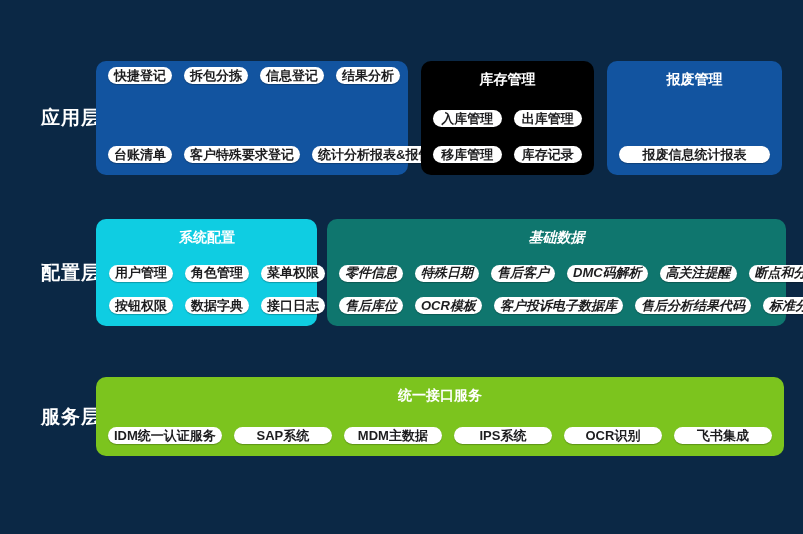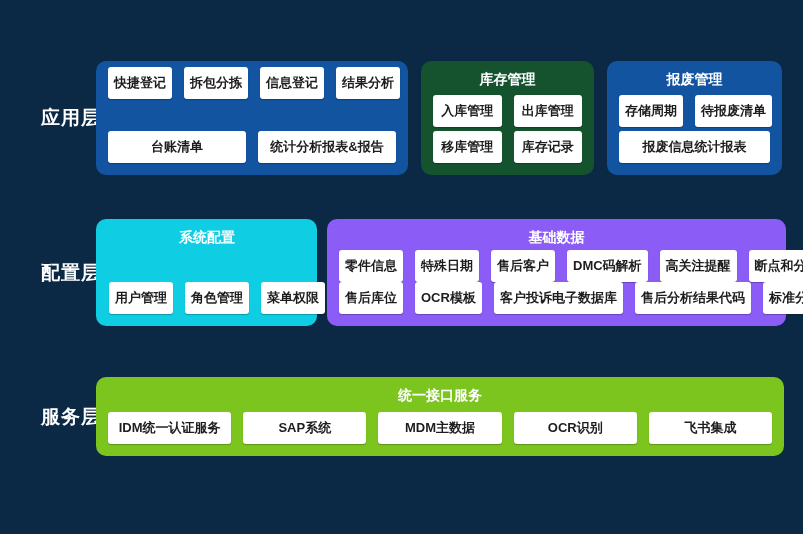--- a/index.html
+++ b/index.html
@@ -67,23 +67,23 @@
     white-space:nowrap;
   }
   .chip-row{
     display:flex;
     gap:12px;
     flex:0 0 auto;
     align-items:center;
   }
   .chip{
     flex:1 1 0;
-    height:32px;
+    height:17px;
     background:#ffffff;
-    border-radius:3px;
+    border-radius:9px;
     display:flex;
     align-items:center;
     justify-content:center;
     color:#1d1d1f;
     font-size:13px;
     font-weight:600;
     white-space:nowrap;
     padding:0 6px;
     box-shadow:0 1px 1px rgba(0,0,0,0.25);
   }
@@ -97,58 +97,60 @@
       <div class="panels">
         <div class="panel p-0-0" style="background: rgb(18, 84, 160);">
           <div class="chip-row">
             <div class="chip">快捷登记</div>
             <div class="chip">拆包分拣</div>
             <div class="chip">信息登记</div>
             <div class="chip">结果分析</div>
           </div>
           <div class="chip-row">
             <div class="chip">台账清单</div>
+            <div class="chip">客户特殊要求登记</div>
             <div class="chip">统计分析报表&amp;报告</div>
           </div>
         </div>
-        <div class="panel p-0-1" style="background: #14532d;">
+        <div class="panel p-0-1" style="background: #000000;">
           <div class="panel-title">库存管理</div>
           <div class="chip-row">
             <div class="chip">入库管理</div>
             <div class="chip">出库管理</div>
           </div>
           <div class="chip-row">
             <div class="chip">移库管理</div>
             <div class="chip">库存记录</div>
           </div>
         </div>
         <div class="panel p-0-2" style="background: rgb(18, 84, 160);">
           <div class="panel-title">报废管理</div>
-          <div class="chip-row">
-            <div class="chip">存储周期</div>
-            <div class="chip">待报废清单</div>
-          </div>
           <div class="chip-row">
             <div class="chip">报废信息统计报表</div>
           </div>
         </div>
       </div>
     </div>
     <div class="layer-row layer-1">
       <div class="layer-label">配置层</div>
       <div class="panels">
         <div class="panel p-1-0" style="background: rgb(15, 205, 226);">
           <div class="panel-title">系统配置</div>
           <div class="chip-row">
             <div class="chip">用户管理</div>
             <div class="chip">角色管理</div>
             <div class="chip">菜单权限</div>
           </div>
+          <div class="chip-row">
+            <div class="chip">按钮权限</div>
+            <div class="chip">数据字典</div>
+            <div class="chip">接口日志</div>
+          </div>
         </div>
-        <div class="panel p-1-1" style="background: #8b5cf6;">
+        <div class="panel p-1-1" style="background: #0f766e; font-style: italic;">
           <div class="panel-title">基础数据</div>
           <div class="chip-row">
             <div class="chip">零件信息</div>
             <div class="chip">特殊日期</div>
             <div class="chip">售后客户</div>
             <div class="chip">DMC码解析</div>
             <div class="chip">高关注提醒</div>
             <div class="chip">断点和分析比例</div>
           </div>
           <div class="chip-row">
@@ -163,19 +165,20 @@
     </div>
     <div class="layer-row layer-2">
       <div class="layer-label">服务层</div>
       <div class="panels">
         <div class="panel p-2-0" style="background: rgb(124, 196, 30);">
           <div class="panel-title">统一接口服务</div>
           <div class="chip-row">
             <div class="chip">IDM统一认证服务</div>
             <div class="chip">SAP系统</div>
             <div class="chip">MDM主数据</div>
+            <div class="chip">IPS系统</div>
             <div class="chip">OCR识别</div>
             <div class="chip">飞书集成</div>
           </div>
         </div>
       </div>
     </div>
   </div>
 
 </body></html>

